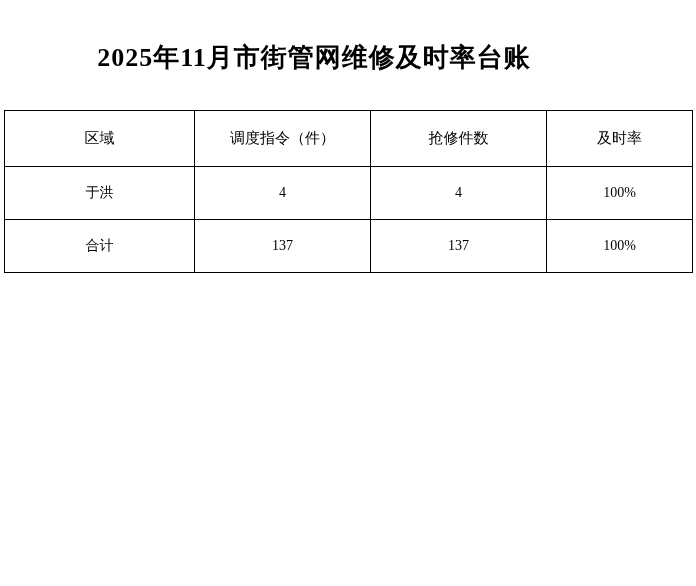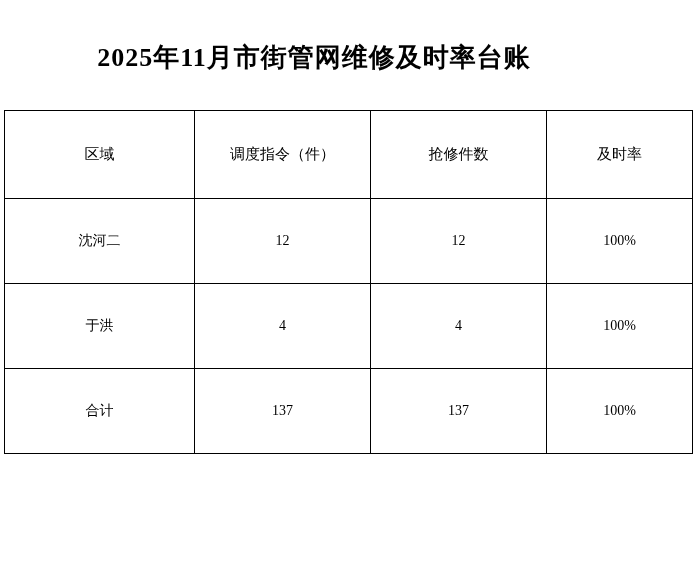--- a/index.html
+++ b/index.html
@@ -42,21 +42,21 @@
     table-layout: fixed;
   }
   table.ledger td, table.ledger th {
     border: 1px solid #000000;
     text-align: center;
     vertical-align: middle;
     font-family: "Liberation Serif", "DejaVu Serif", serif;
     font-weight: normal;
     font-size: 14px;
     height: 52px;
-    padding: 16px;
+    padding: 0;
   }
   table.ledger thead td {
     font-size: 15px;
     height: 55px;
   }
   col.c1 { width: 190px; }
   col.c2 { width: 176px; }
   col.c3 { width: 176px; }
   col.c4 { width: 146px; }
 </style>
@@ -78,26 +78,20 @@
       <thead>
         <tr>
           <td>区域</td>
           <td>调度指令（件）</td>
           <td>抢修件数</td>
           <td>及时率</td>
         </tr>
       </thead>
       <tbody>
         <tr>
-          <td>沈河二</td>
-          <td>12</td>
-          <td>12</td>
-          <td>100%</td>
-        </tr>
-        <tr>
           <td>于洪</td>
           <td>4</td>
           <td>4</td>
           <td>100%</td>
         </tr>
         <tr>
           <td>合计</td>
           <td>137</td>
           <td>137</td>
           <td>100%</td>

